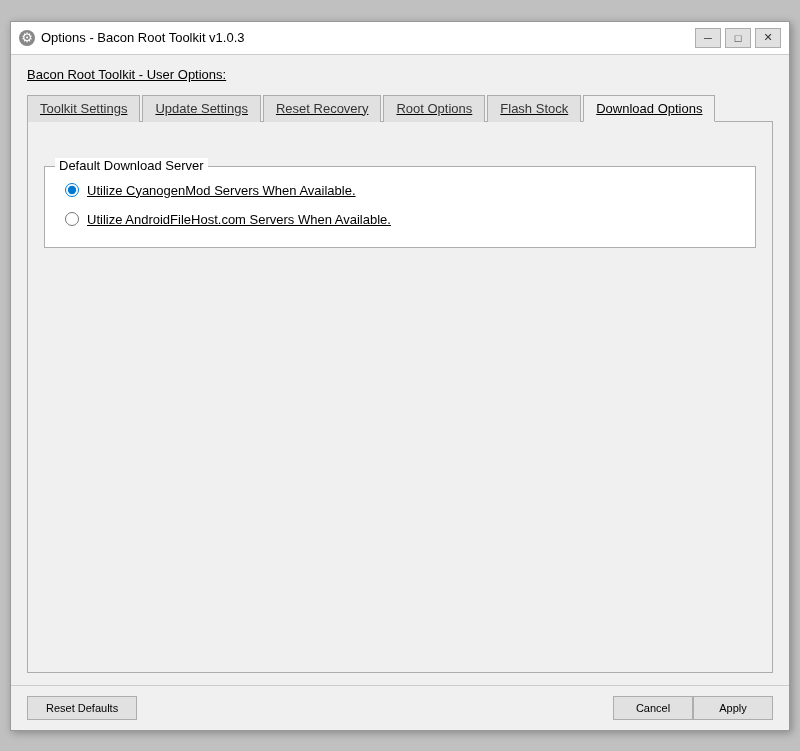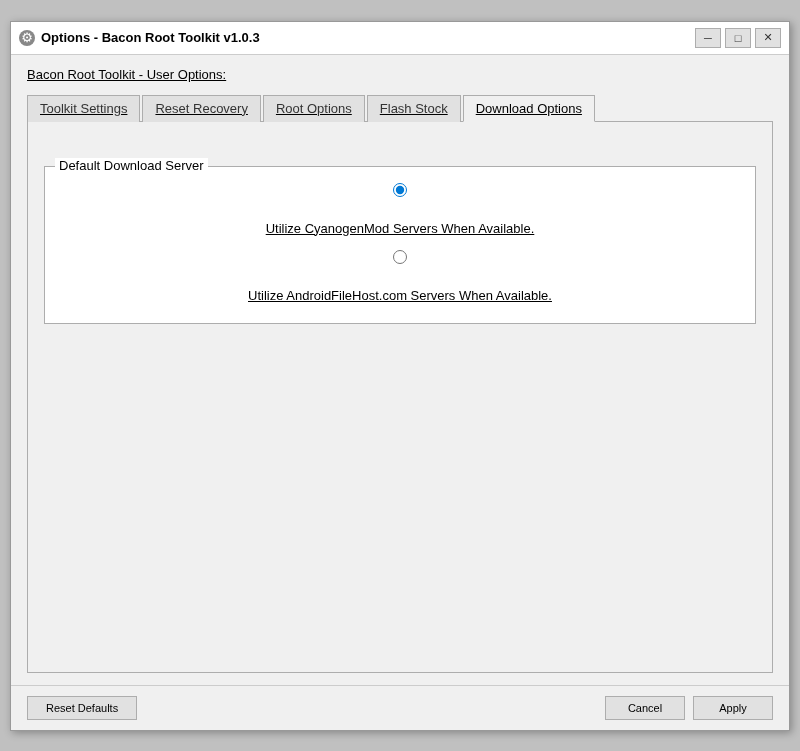--- a/index.html
+++ b/index.html
@@ -54,21 +54,20 @@
       display: flex;
       align-items: center;
       justify-content: center;
       font-size: 10px;
       color: white;
     }
 
     .title-text {
       font-size: 13px;
       color: #000;
-      font-weight: bold;
     }
 
     .title-controls {
       display: flex;
       gap: 4px;
     }
 
     .title-btn {
       width: 26px;
       height: 20px;
@@ -144,24 +143,23 @@
       left: 10px;
       background: #fff;
       padding: 0 4px;
       font-size: 13px;
       color: #000;
     }
 
     .radio-option {
       display: flex;
       align-items: center;
-      gap: 24px;
+      gap: 8px;
       margin-bottom: 14px;
       cursor: pointer;
-      flex-direction: column;
     }
 
     .radio-option:last-child {
       margin-bottom: 0;
     }
 
     .radio-input {
       width: 14px;
       height: 14px;
       accent-color: #0078d4;
@@ -187,21 +185,21 @@
       background: #e1e1e1;
       border: 1px solid #adadad;
       cursor: pointer;
       font-size: 11px;
       color: #000;
       min-width: 80px;
     }
 
     .btn-group {
       display: flex;
-      gap: 8px;
+      gap: 0;
     }
   </style>
 </head>
 <body>
 
 <div class="window">
 
   <div class="title-bar">
     <div class="title-bar-left">
       <div class="title-icon">
@@ -214,20 +212,21 @@
       <button class="title-btn">□</button>
       <button class="title-btn close">✕</button>
     </div>
   </div>
 
   <div class="window-body">
     <div class="window-subtitle">Bacon Root Toolkit - User Options:</div>
 
     <div class="tab-bar">
       <div class="tab">Toolkit Settings</div>
+      <div class="tab">Update Settings</div>
       <div class="tab">Reset Recovery</div>
       <div class="tab">Root Options</div>
       <div class="tab">Flash Stock</div>
       <div class="tab active">Download Options</div>
     </div>
 
     <div class="tab-content">
       <div class="group-box">
         <span class="group-box-label">Default Download Server</span>
 

